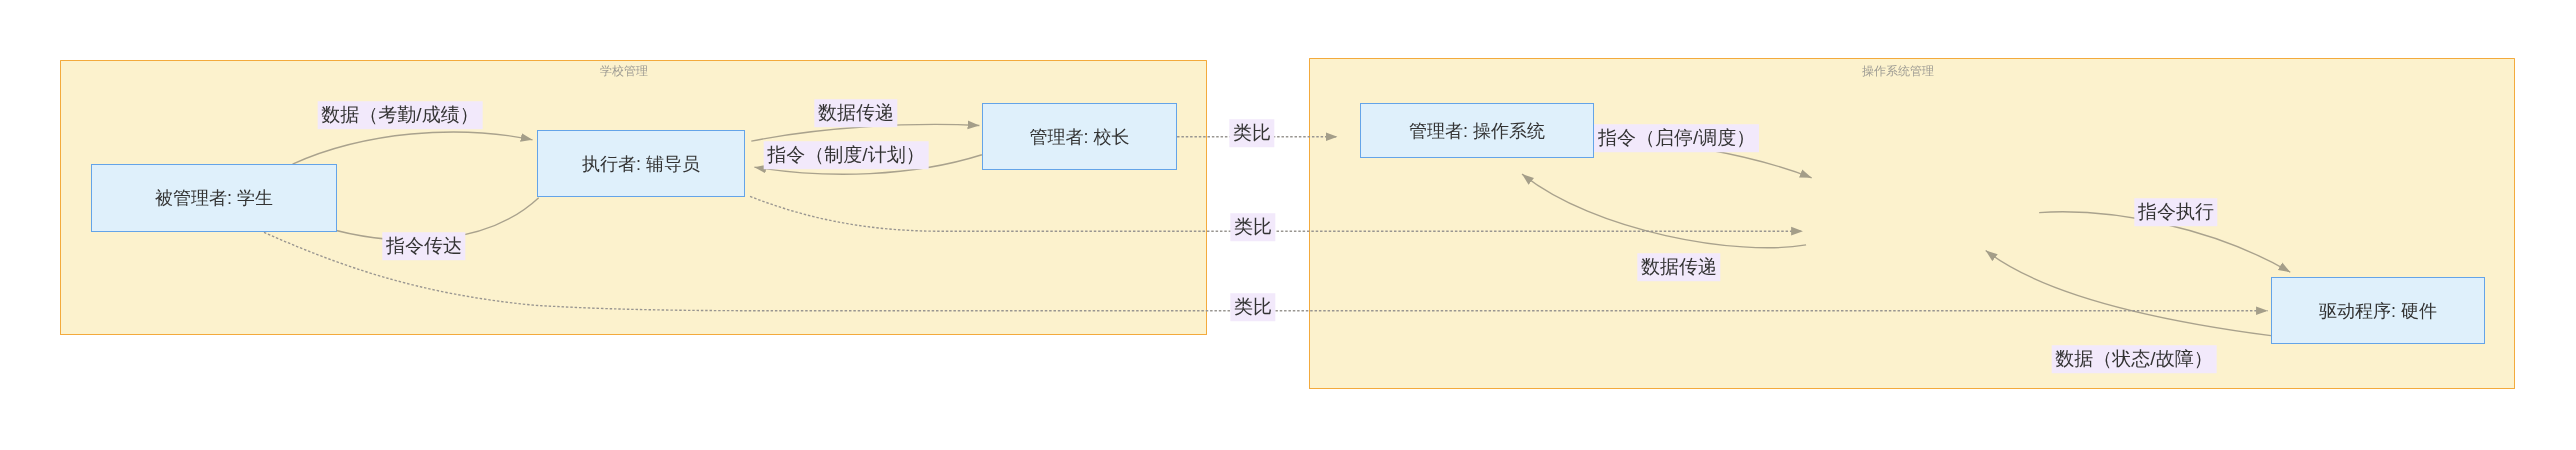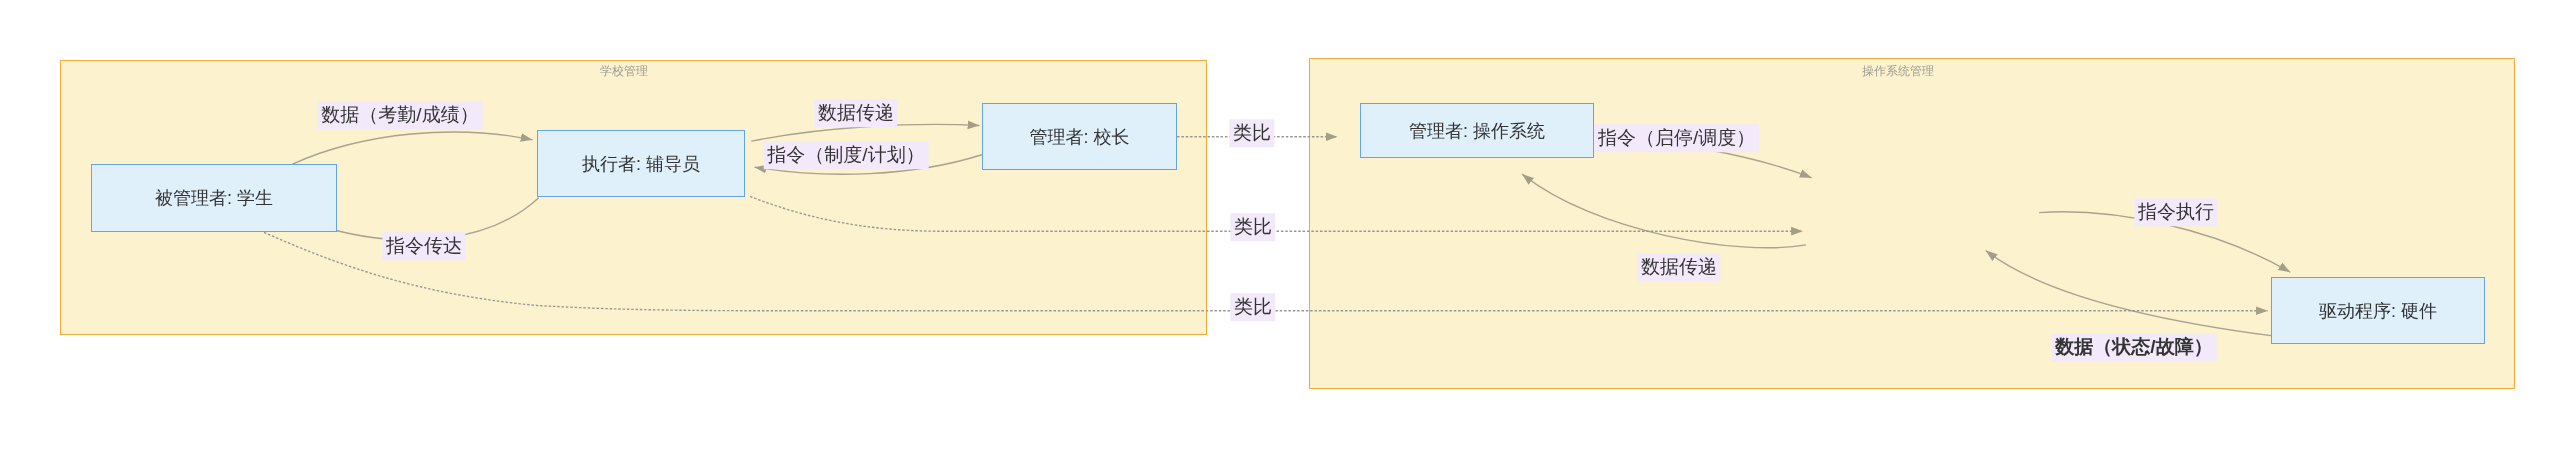--- a/index.html
+++ b/index.html
@@ -96,21 +96,21 @@
     <path class="edge dotted" d="M 424 374 C 545 427 670 473 858 491 C 1015 501 1185 500 1365 500 L 3648 500" marker-end="url(#arrow)"></path>
   </svg>
 
   <div class="edge-label" style="left:400px;top:115px;">数据（考勤/成绩）</div>
   <div class="edge-label" style="left:424px;top:246px;">指令传达</div>
   <div class="edge-label" style="left:856px;top:113px;">数据传递</div>
   <div class="edge-label" style="left:846px;top:155px;text-align:right;">指令（制度/计划）</div>
   <div class="edge-label" style="left:1668px;top:138px;padding-left:21px;">指令（启停/调度）</div>
   <div class="edge-label" style="left:1679px;top:267px;">数据传递</div>
   <div class="edge-label" style="left:2153px;top:212px;margin-left:23px;">指令执行</div>
-  <div class="edge-label" style="left:2134px;top:347px;font-weight:bold;">数据（状态/故障）</div>
+  <div class="edge-label" style="left:2134px;top:359px;">数据（状态/故障）</div>
   <div class="edge-label" style="left:1252px;top:133px;">类比</div>
   <div class="edge-label" style="left:1253px;top:227px;">类比</div>
   <div class="edge-label" style="left:1253px;top:307px;">类比</div>
 
   <div class="node" style="left:91px;top:164px;width:246px;height:68px;">被管理者: 学生</div>
   <div class="node" style="left:537px;top:130px;width:208px;height:67px;">执行者: 辅导员</div>
   <div class="node" style="left:982px;top:103px;width:195px;height:67px;">管理者: 校长</div>
   <div class="node" style="left:1340px;top:103px;width:234px;height:55px;margin-left:20px;">管理者: 操作系统</div>
   <div class="node" style="left:2271px;top:277px;width:214px;height:67px;">驱动程序: 硬件</div>
 

